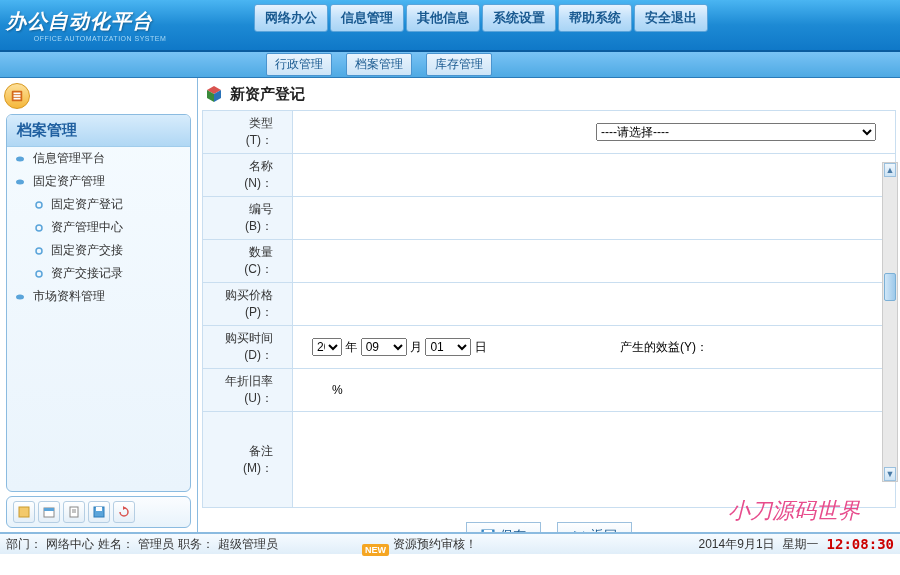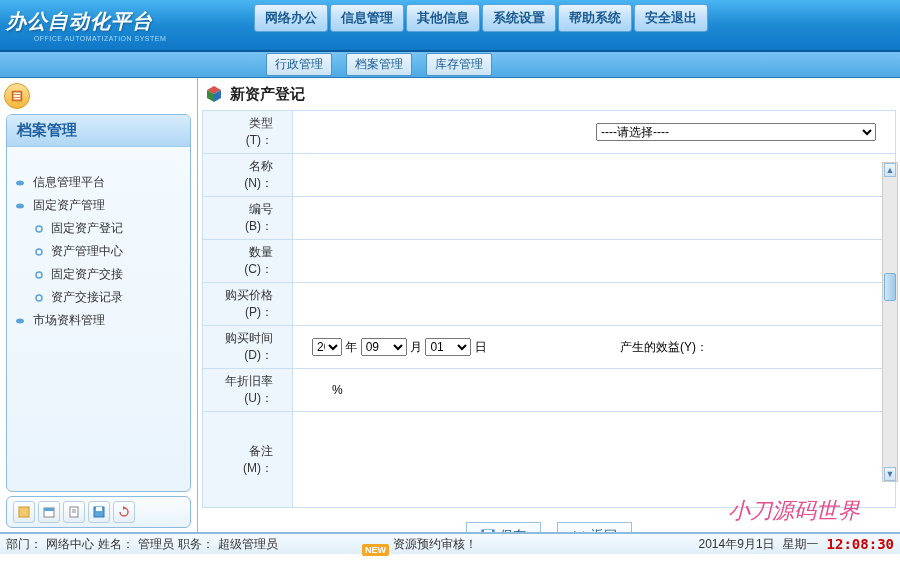--- a/index.html
+++ b/index.html
@@ -20,21 +20,21 @@
 
 .main { display: flex; height: 454px; }
 
 
 .sidebar { width: 198px; background: #fff; border-right: 1px solid #8bbbe0; display: flex; flex-direction: column; }
 .side-top { height: 36px; display: flex; align-items: center; padding-left: 4px; }
 .side-circle { width: 26px; height: 26px; border-radius: 50%; background: linear-gradient(to bottom, #fde09a, #f5b73a); border: 1px solid #d89820; display: flex; align-items: center; justify-content: center; }
 .side-circle svg { width: 14px; height: 14px; }
 .side-panel { margin: 0 6px; border: 1px solid #8bbbe0; border-radius: 6px; background: linear-gradient(to bottom, #f5fbff, #eaf4fc); flex: 1; overflow: hidden; }
 .side-panel-header { background: linear-gradient(to bottom, #d7ecfc 0%, #b0d7f4 100%); padding: 6px 10px; color: #2060a0; font-size: 15px; font-weight: bold; border-bottom: 1px solid #a0cceb; }
-.side-tree { padding: 24px 6px; font-family: Liberation Serif, serif; }
+.side-tree { padding: 0 6px; font-family: Liberation Serif, serif; }
 .tree-item { display: flex; align-items: center; padding: 3px 2px; cursor: pointer; color: #333; }
 .tree-item.child { padding-left: 20px; }
 .tree-bullet { width: 14px; height: 10px; margin-right: 4px; display: inline-flex; align-items: center; justify-content: center; }
 .side-toolbar { margin: 4px 6px 4px 6px; border: 1px solid #8bbbe0; border-radius: 6px; background: linear-gradient(to bottom,#fbfdff,#e8f3fb); padding: 4px 6px; display: flex; gap: 3px; }
 .tb-btn { width: 22px; height: 22px; border: 1px solid #b5cee3; border-radius: 3px; background: linear-gradient(to bottom, #fff, #e4eff8); display: flex; align-items: center; justify-content: center; cursor: pointer; }
 
 
 .content { flex: 1; background: #fff; padding: 2px 4px; overflow: auto; position: relative; }
 .page-title-row { display: flex; align-items: center; padding: 4px 2px 6px 2px; }
 .cube-icon { width: 20px; height: 20px; margin-right: 6px; }

